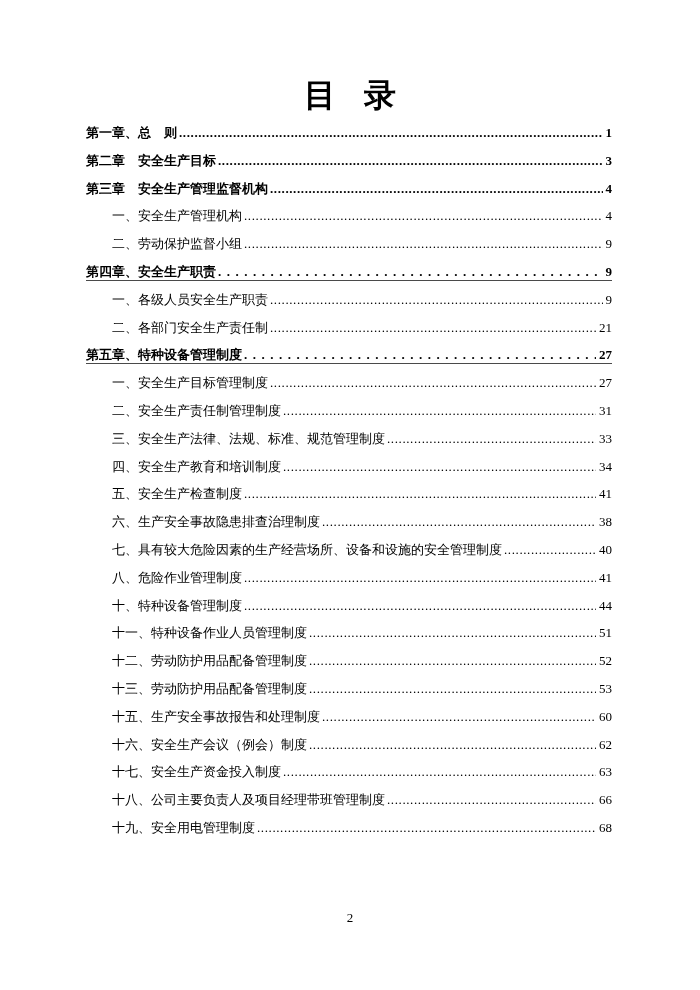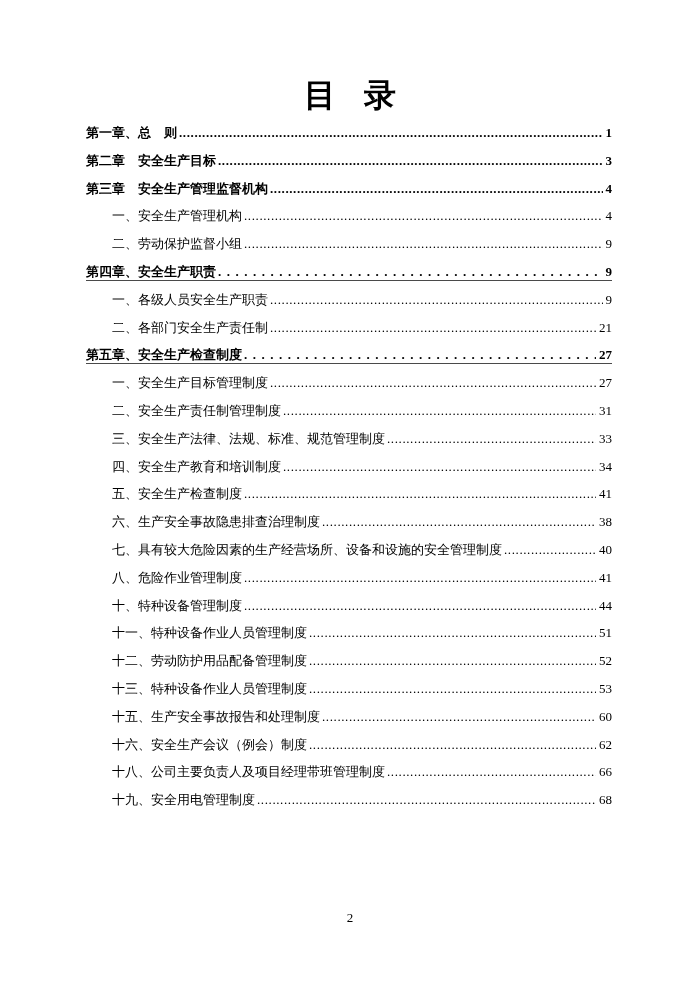--- a/index.html
+++ b/index.html
@@ -122,21 +122,21 @@
         <span class="t">一、各级人员安全生产职责</span>
         <span class="leader"></span>
         <span class="pg">9</span>
       </div>
       <div class="row item">
         <span class="t">二、各部门安全生产责任制</span>
         <span class="leader"></span>
         <span class="pg">21</span>
       </div>
       <div class="row chapter-underlined">
-        <span class="t">第五章、安全生产检查制度</span>
+        <span class="t">第五章、特种设备管理制度</span>
         <span class="leader"></span>
         <span class="pg">27</span>
       </div>
       <div class="row item">
         <span class="t">一、安全生产目标管理制度</span>
         <span class="leader"></span>
         <span class="pg">27</span>
       </div>
       <div class="row item">
         <span class="t">二、安全生产责任制管理制度</span>
@@ -182,33 +182,38 @@
         <span class="t">十一、特种设备作业人员管理制度</span>
         <span class="leader"></span>
         <span class="pg">51</span>
       </div>
       <div class="row item">
         <span class="t">十二、劳动防护用品配备管理制度</span>
         <span class="leader"></span>
         <span class="pg">52</span>
       </div>
       <div class="row item">
-        <span class="t">十三、特种设备作业人员管理制度</span>
+        <span class="t">十三、劳动防护用品配备管理制度</span>
         <span class="leader"></span>
         <span class="pg">53</span>
       </div>
       <div class="row item">
         <span class="t">十五、生产安全事故报告和处理制度</span>
         <span class="leader"></span>
         <span class="pg">60</span>
       </div>
       <div class="row item">
         <span class="t">十六、安全生产会议（例会）制度</span>
         <span class="leader"></span>
         <span class="pg">62</span>
+      </div>
+      <div class="row item">
+        <span class="t">十七、安全生产资金投入制度</span>
+        <span class="leader"></span>
+        <span class="pg">63</span>
       </div>
       <div class="row item">
         <span class="t">十八、公司主要负责人及项目经理带班管理制度</span>
         <span class="leader"></span>
         <span class="pg">66</span>
       </div>
       <div class="row item">
         <span class="t">十九、安全用电管理制度</span>
         <span class="leader"></span>
         <span class="pg">68</span>

